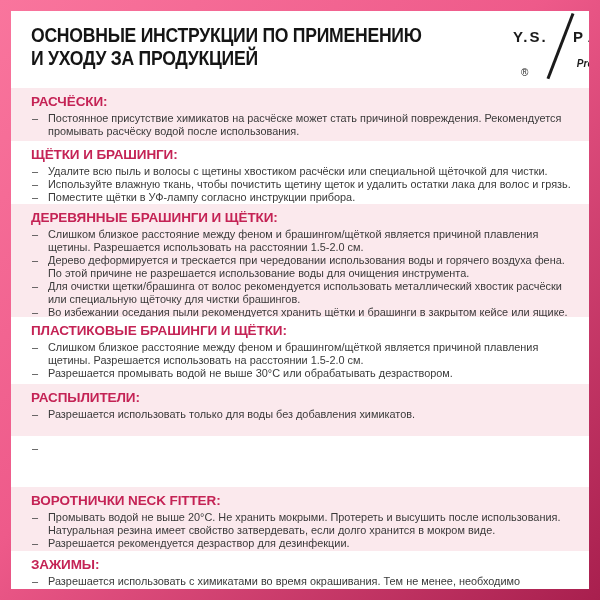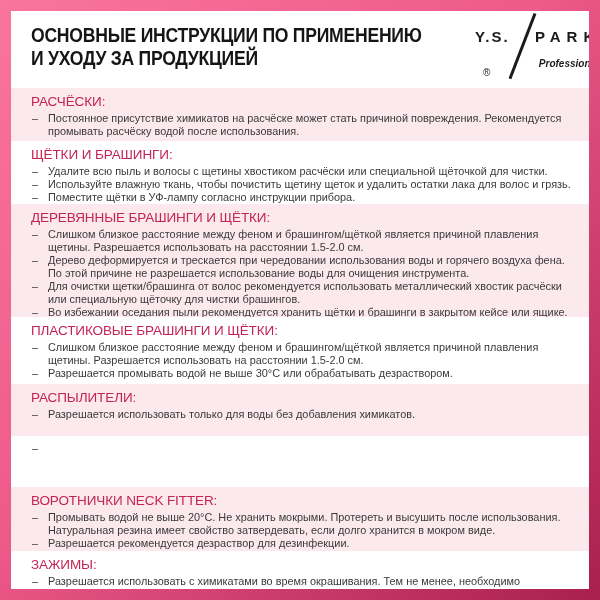--- a/index.html
+++ b/index.html
@@ -20,21 +20,21 @@
     background:linear-gradient(135deg,var(--grad-start) 0%,var(--grad-mid) 45%,var(--grad-end) 100%);
   }
   .inner{
     width:100%;height:100%;background:var(--band-white);
     display:flex;flex-direction:column;overflow:hidden;
   }
   
   .hdr{
     flex:0 0 77px;height:77px;box-sizing:border-box;
     display:flex;justify-content:space-between;align-items:flex-start;
-    padding:0 10px 0 20px;background:var(--band-white);
+    padding:0 10px 0 20px;background:var(--band-white);gap:38px;
   }
   .title{
     margin:13px 0 0;font-size:20px;line-height:23px;font-weight:700;
     color:var(--title);letter-spacing:-0.3px;white-space:nowrap;
     transform:scaleX(0.88);transform-origin:left top;
   }
   .logo{position:relative;width:124px;height:56px;margin-top:8px;flex:0 0 auto;color:var(--logo);}
   .logo .ys{position:absolute;left:0;top:9px;font-size:15px;font-weight:700;letter-spacing:2px;}
   .logo .slash{position:absolute;left:46px;top:-8px;width:2.5px;height:70px;background:var(--logo);transform:rotate(21deg);}
   .logo .park{position:absolute;left:60px;top:9px;font-size:15px;font-weight:700;letter-spacing:6px;}
@@ -47,21 +47,21 @@
   #sections section.white{background:var(--band-white);}
   #sections section:nth-of-type(1){height:53px;}
   #sections section:nth-of-type(2){height:63px;}
   #sections section:nth-of-type(3){height:113px;}
   #sections section:nth-of-type(4){height:67px;}
   #sections section:nth-of-type(5){height:52px;}
   #sections section:nth-of-type(6){height:51px;}
   #sections section:nth-of-type(7){height:64px;}
   #sections section:nth-of-type(8){flex:1;}
   .sec-heading{
-    margin:0 0 2px;font-size:13.5px;line-height:16px;font-weight:400;
+    margin:0 0 2px;font-size:13.5px;line-height:16px;font-weight:700;
     color:var(--accent);letter-spacing:-0.1px;
   }
   .sec-list{margin:0;padding:0;list-style:none;}
   .sec-item{
     position:relative;padding-left:17px;font-size:10.9px;line-height:13px;
     color:var(--text);
   }
   .sec-item .dash{position:absolute;left:1px;top:0;}
 </style>
 </head>

